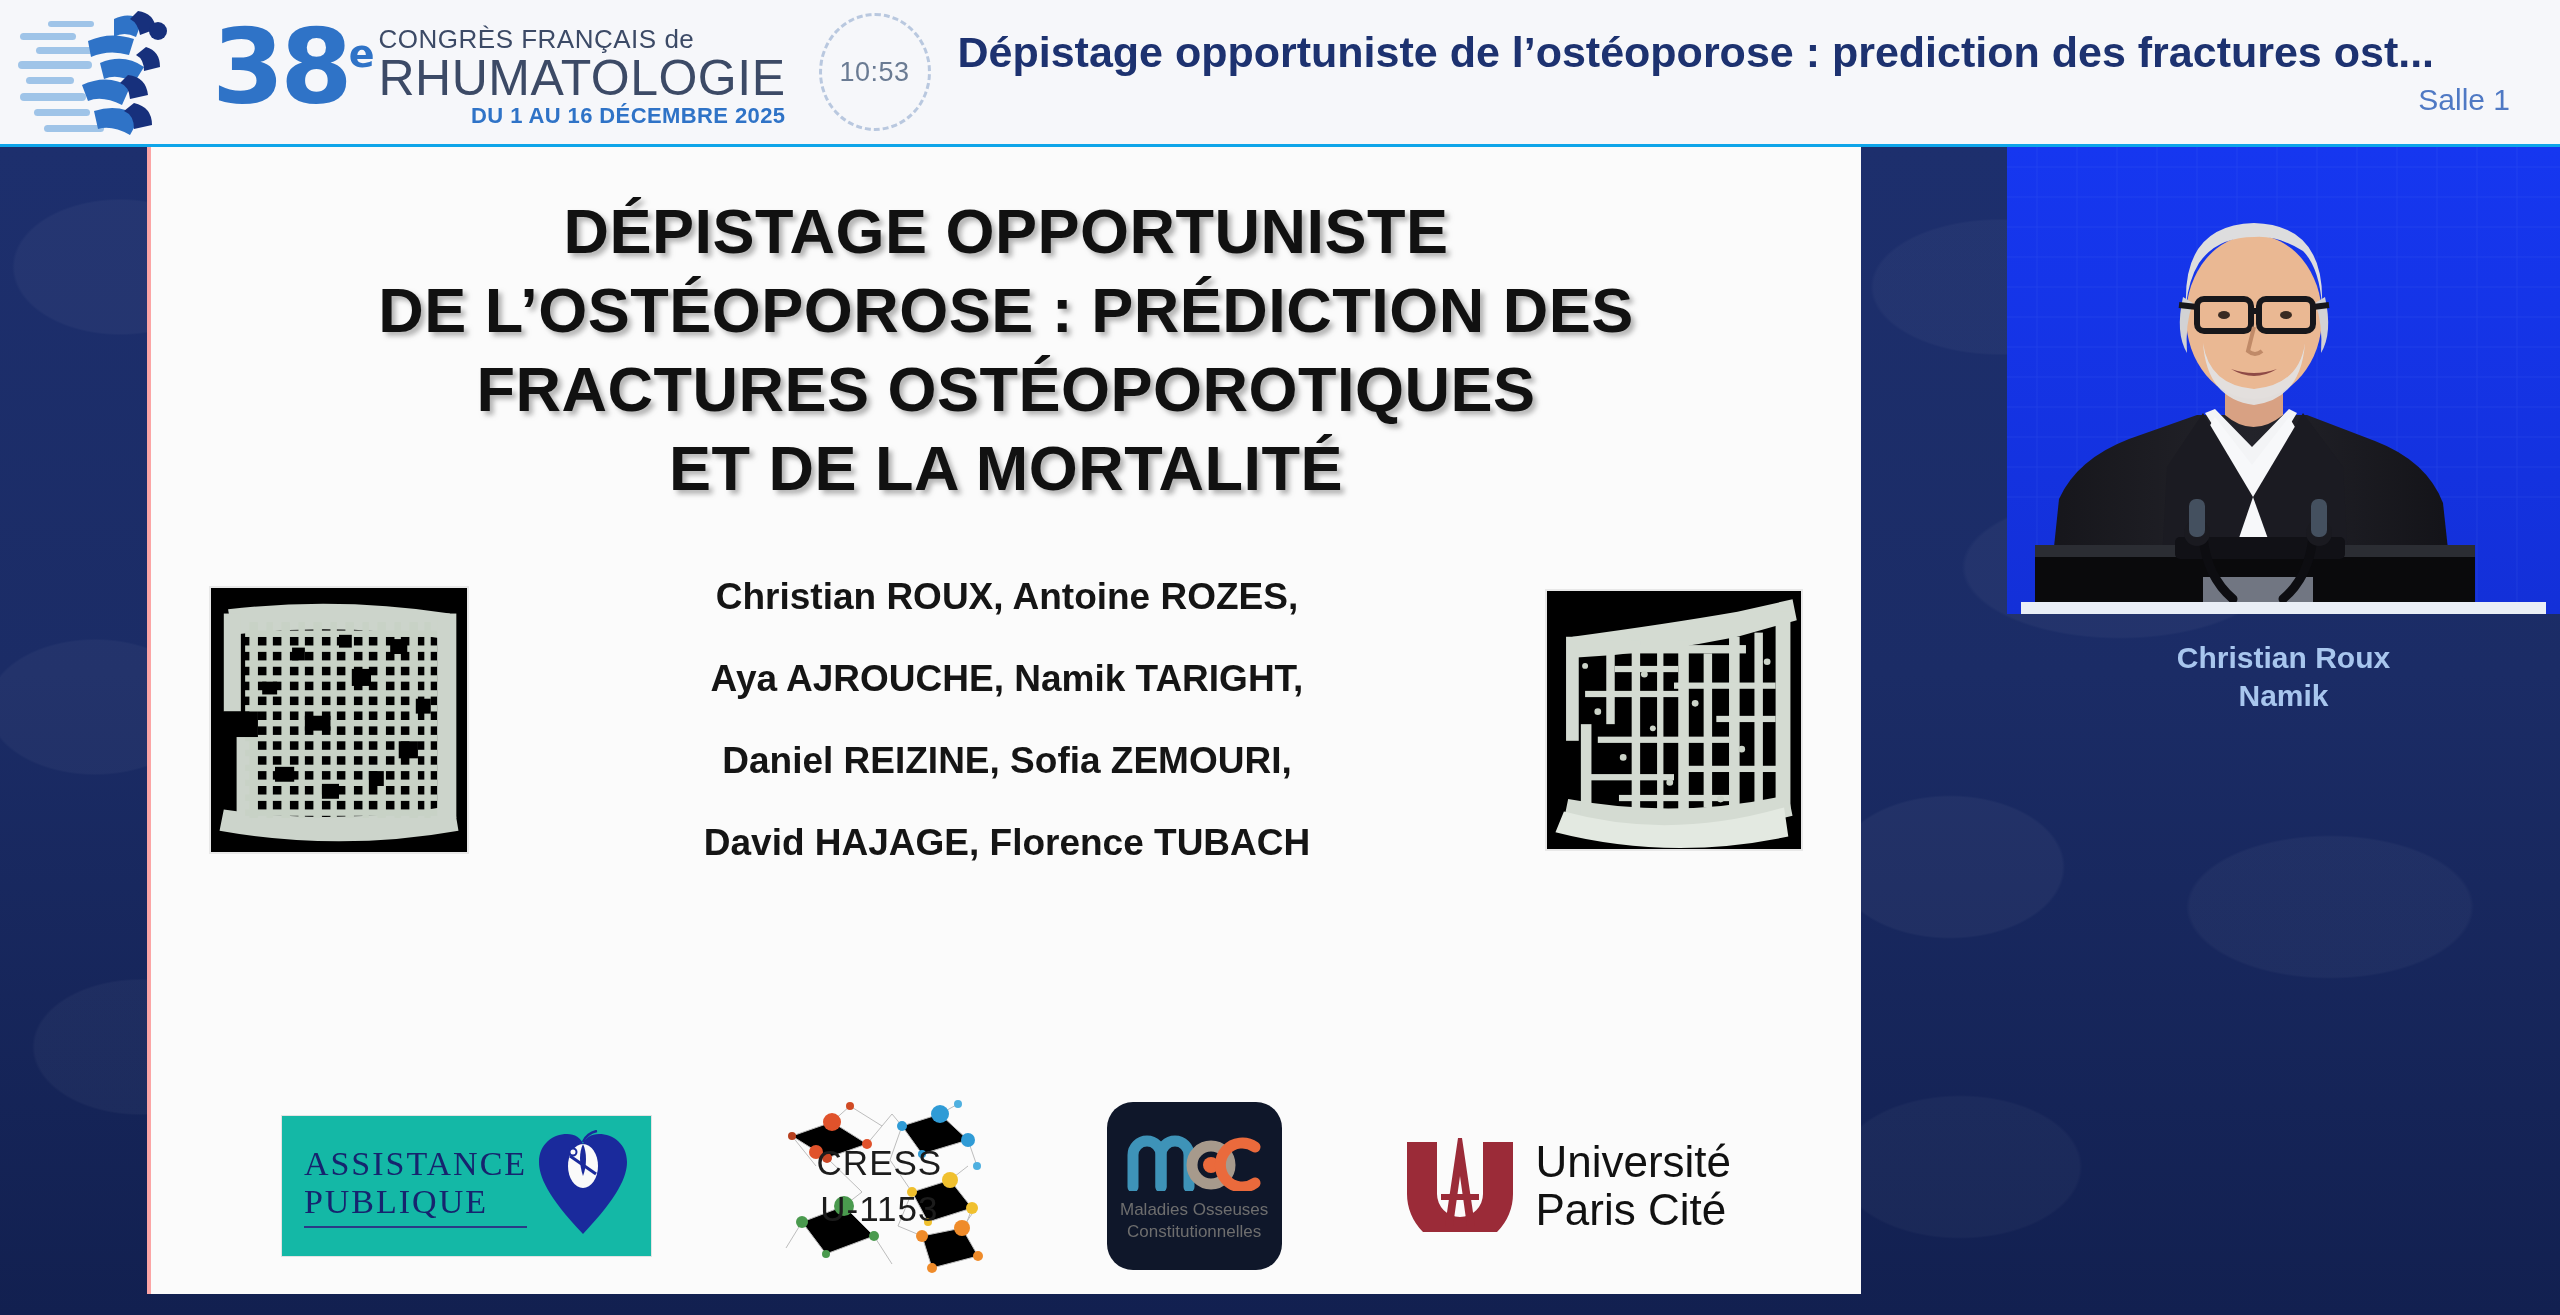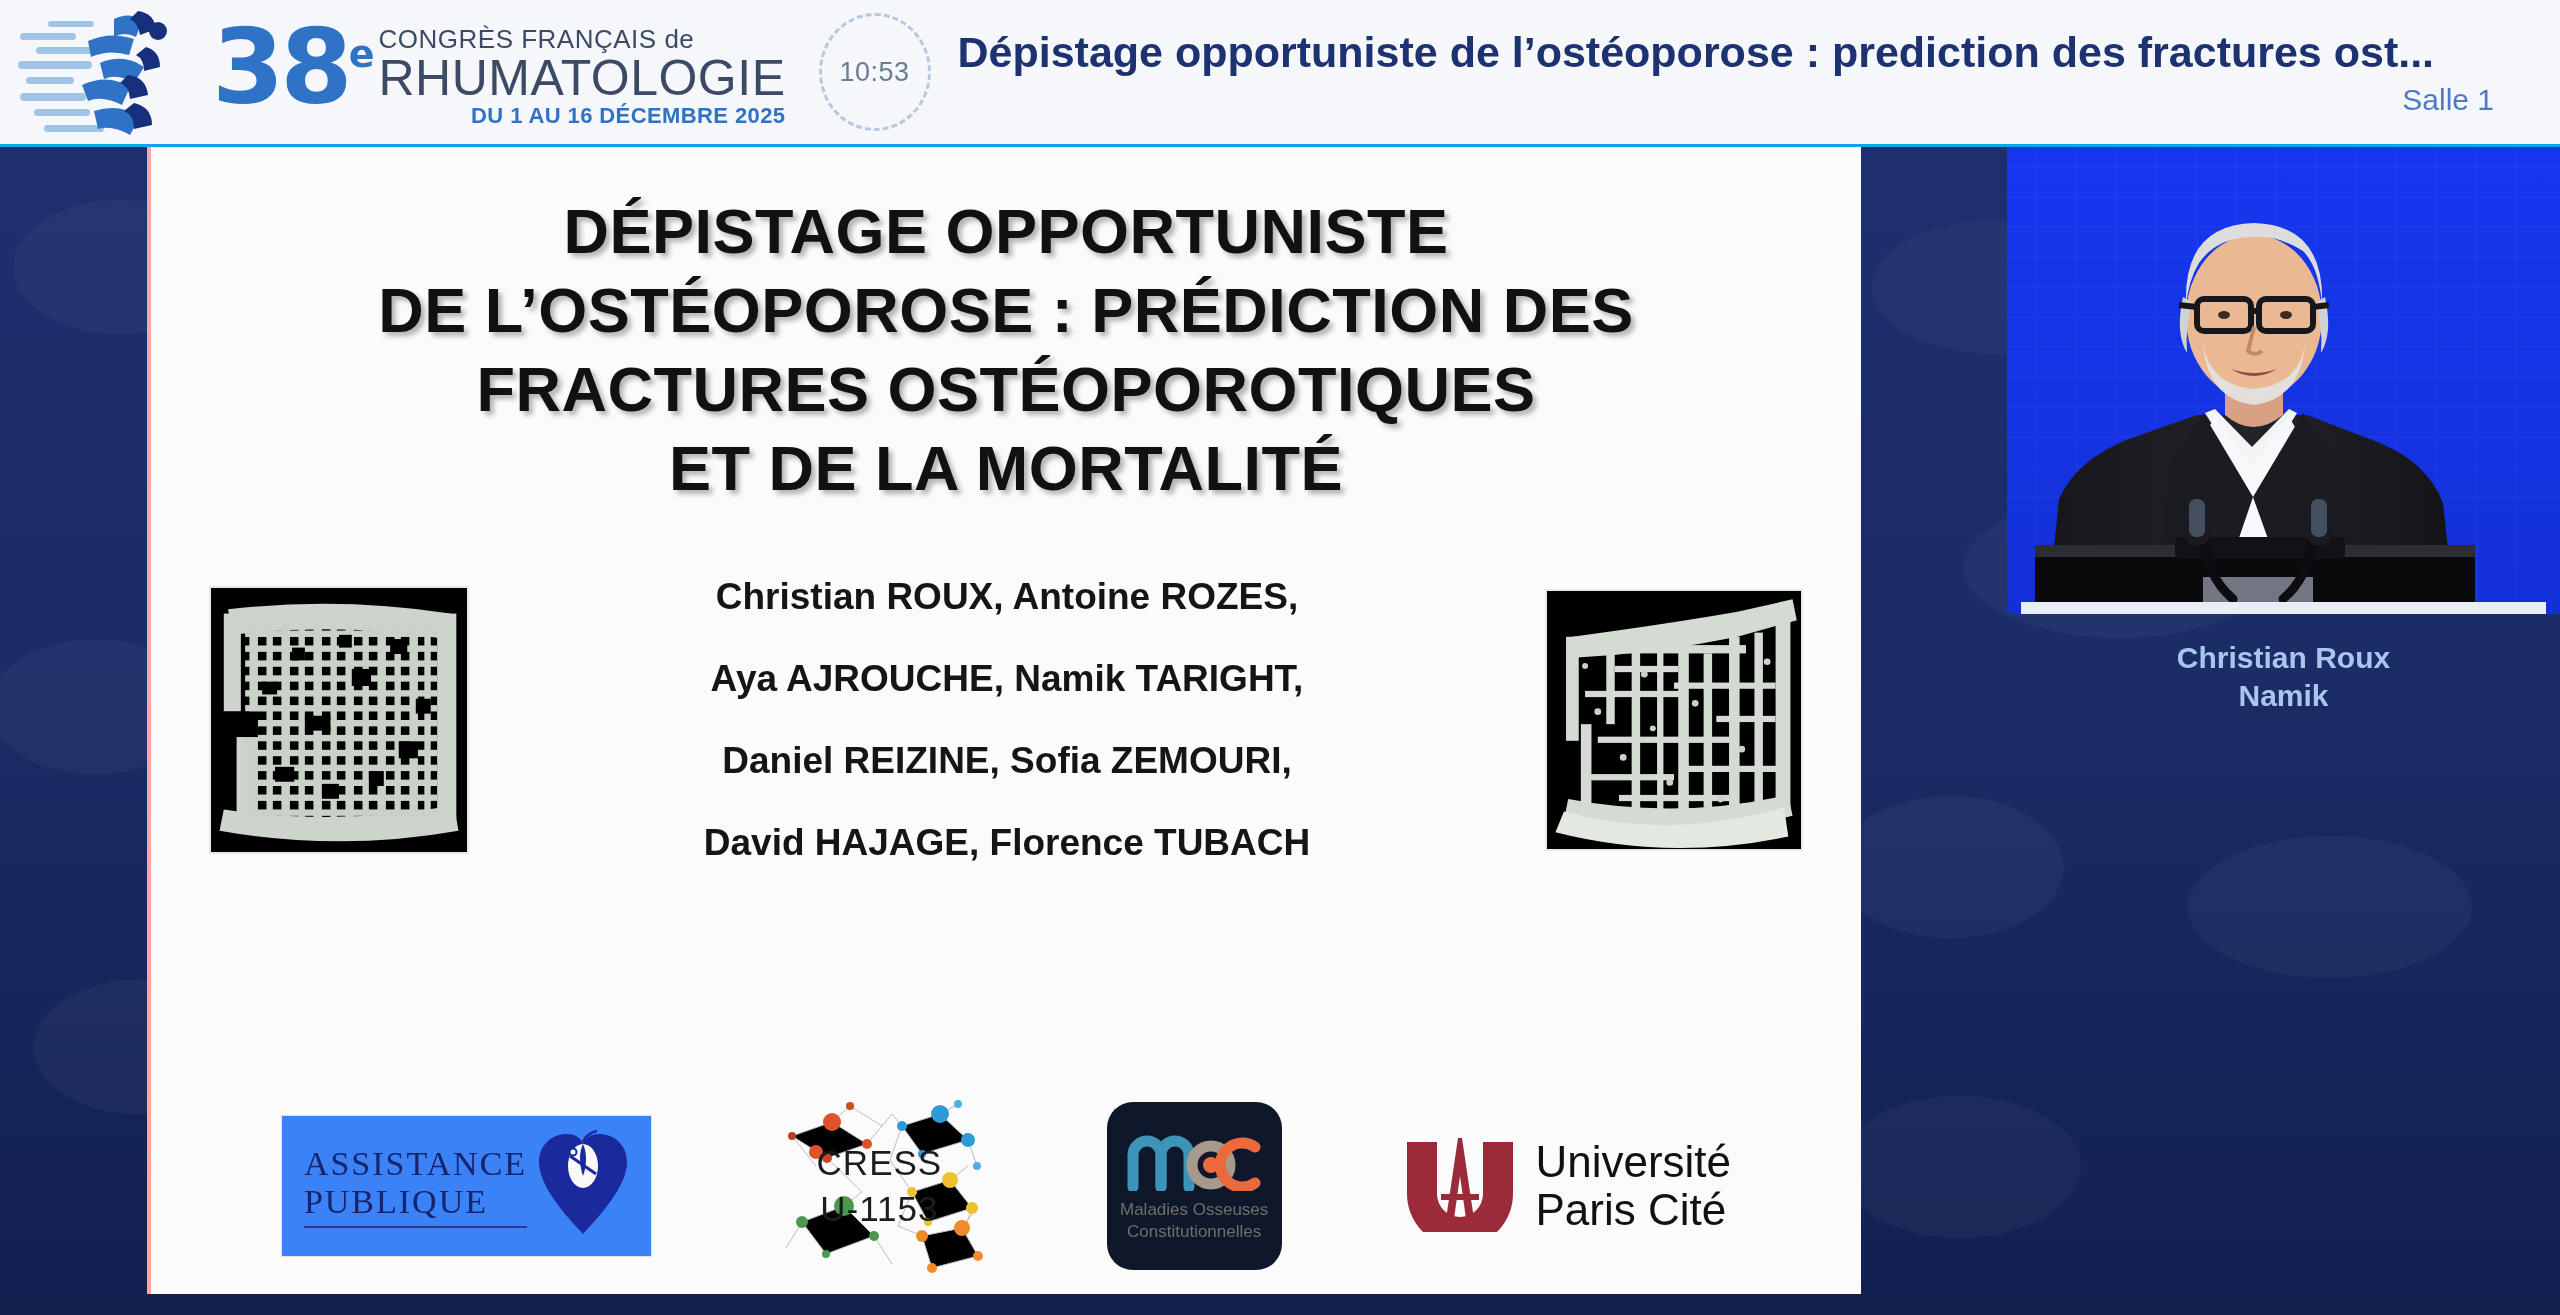--- a/index.html
+++ b/index.html
@@ -36,21 +36,21 @@
   
   .timer-wrap{ flex:0 0 auto; margin-left:30px; display:flex; align-items:center; justify-content:center;
                width:118px; height:118px; }
   .timer{
     width:112px; height:118px; border-radius:50%;
     border:3px dashed #b9c8df; display:flex; align-items:center; justify-content:center;
     color:#6a7b93; font-size:27px; letter-spacing:.5px;
   }
 
   
-  .hdr-title-box{ flex:1 1 auto; padding-left:24px; padding-right:56px; min-width:0; }
+  .hdr-title-box{ flex:1 1 auto; padding-left:24px; padding-right:40px; min-width:0; }
   .hdr-title{
     color:#1d3270; font-weight:bold; font-size:43px; line-height:50px;
     white-space:nowrap; overflow:hidden; text-overflow:ellipsis;
     font-stretch:condensed;
   }
   .hdr-room{ text-align:right; color:#4f79c4; font-size:30px; margin-top:6px; padding-right:10px;}
 
   
   .stage{ position:absolute; left:0; top:147px; width:2560px; height:1168px; overflow:hidden; }
   .bgpattern{ position:absolute; inset:0;
@@ -96,21 +96,21 @@
   }
 
   
   .logos{
     width:100%; margin-top:auto; margin-bottom:10px;
     display:flex; align-items:center; justify-content:space-around; padding:0 30px;
   }
   .logo{ display:flex; align-items:center; justify-content:center; }
 
   
-  .aphp{ border:1px solid #e3e3e3; background:#3b82f6; padding:14px 22px; display:flex; align-items:center; gap:10px;}
+  .aphp{ border:1px solid #e3e3e3; background:#14b8a6; padding:14px 22px; display:flex; align-items:center; gap:10px;}
   .aphp-col{ display:flex; flex-direction:column; }
   .aphp-t{ font-family:"Liberation Serif", serif; color:#16246e; font-size:34px; letter-spacing:2px; line-height:38px;}
   .aphp-rule{ border-bottom:2px solid #2a3a86; margin-top:5px; }
 
   
   .cress{ position:relative; width:215px; height:180px; }
   .cress svg{ position:absolute; inset:0; width:215px; height:180px;}
   .cress-txt{ position:absolute; inset:0; display:flex; flex-direction:column;
               align-items:center; justify-content:center; }
   .cress-txt span{ font-size:35px; color:#1c1c1c; letter-spacing:1px; line-height:46px;}

